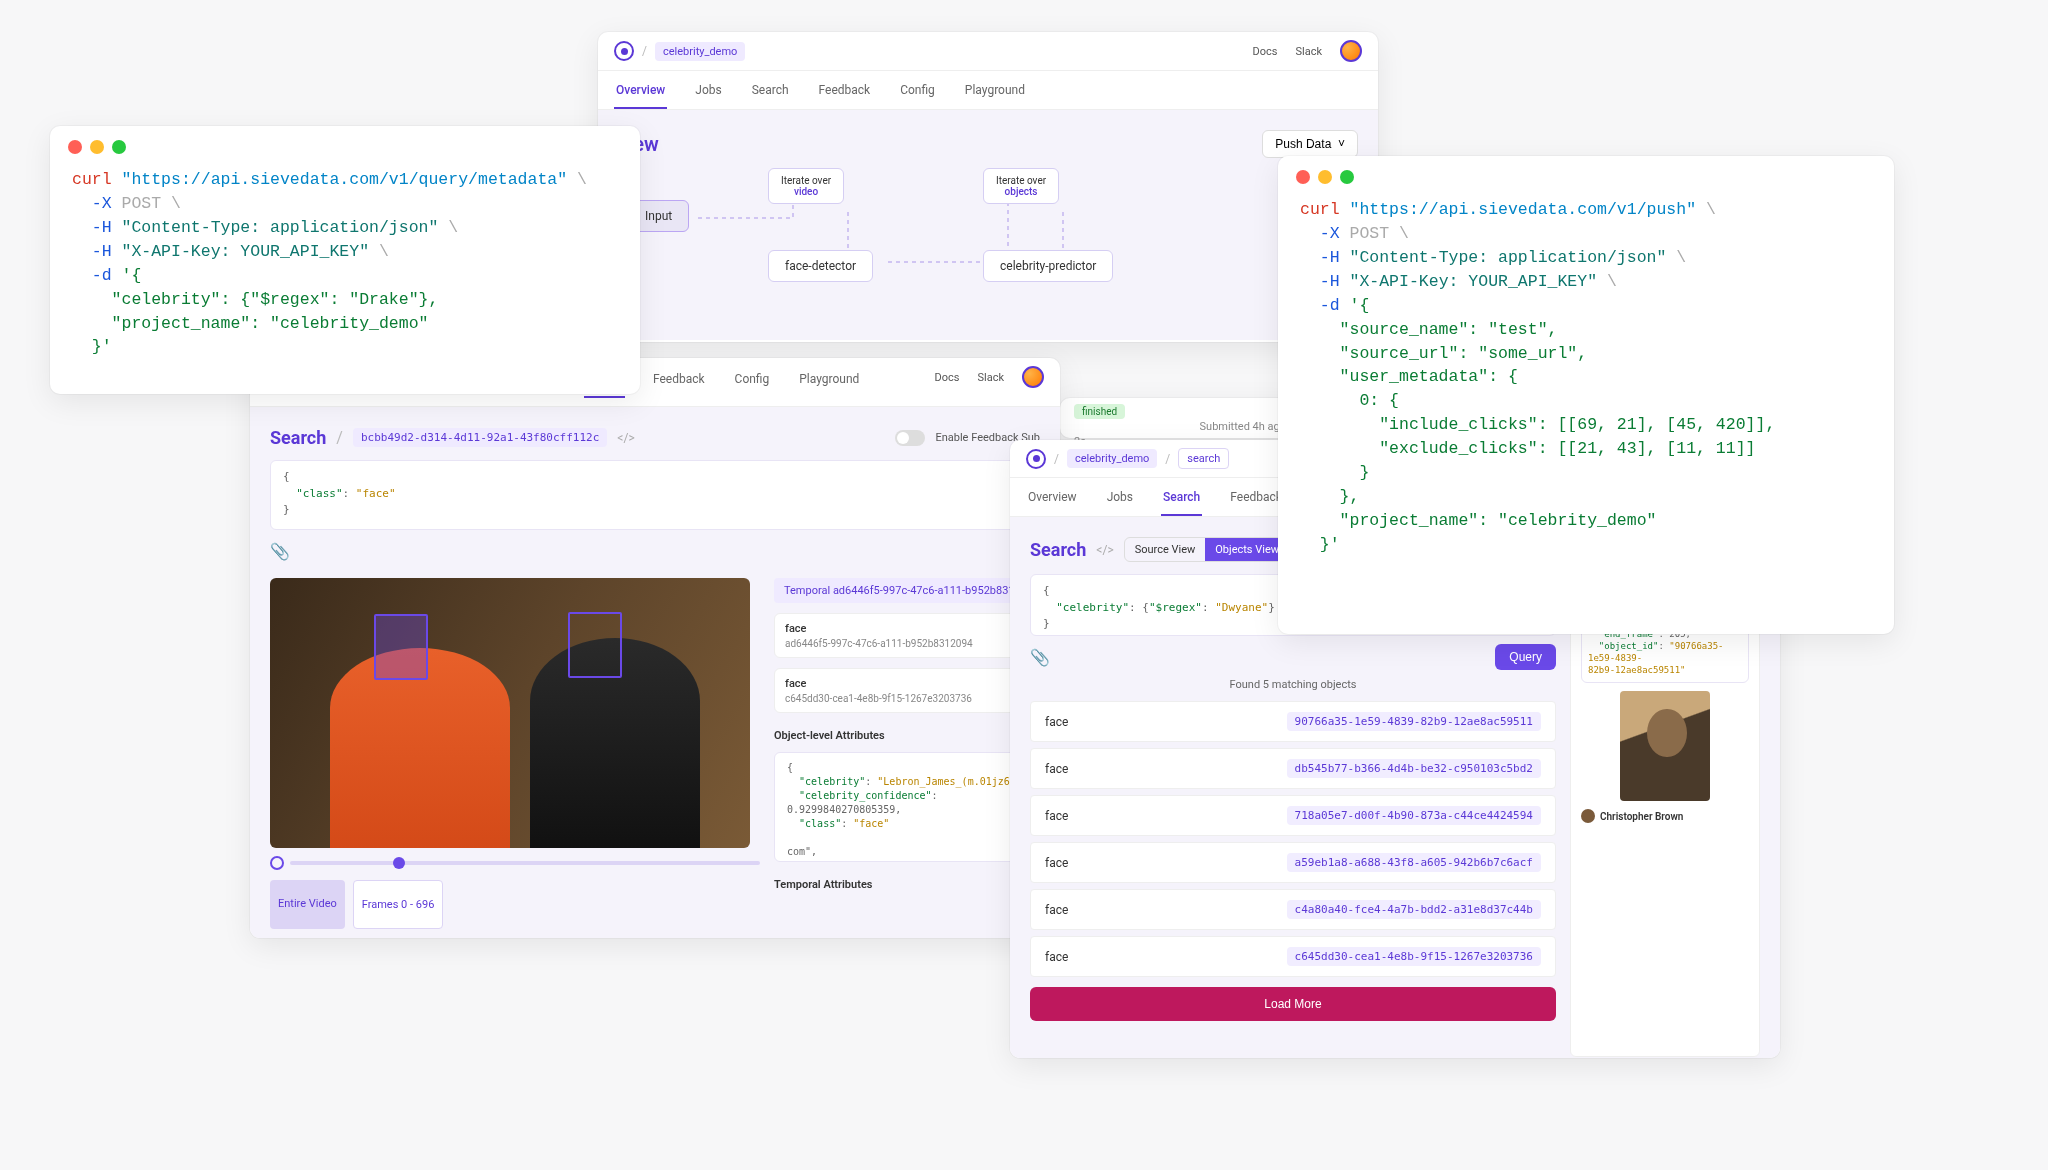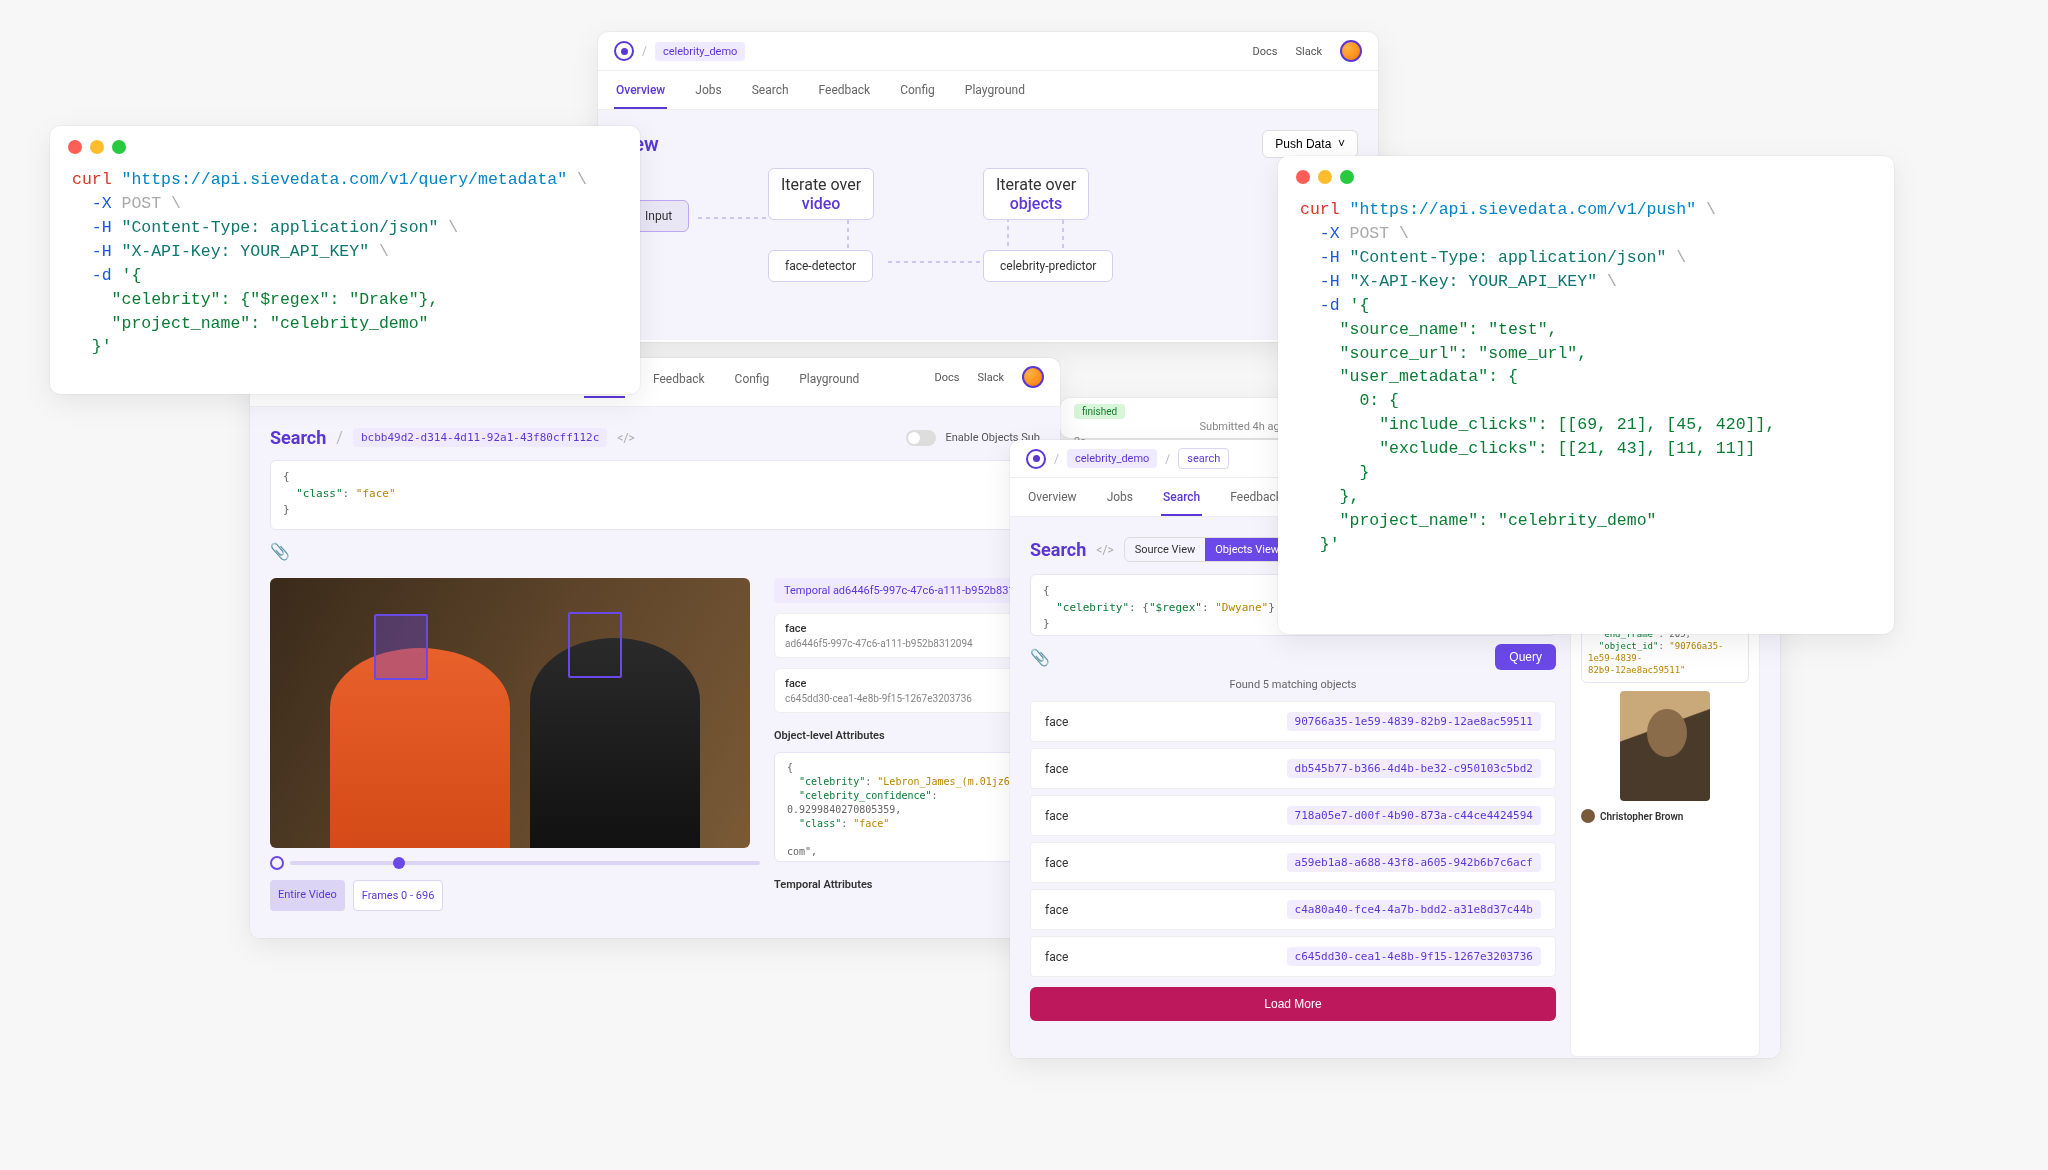--- a/index.html
+++ b/index.html
@@ -49,21 +49,21 @@
   .tab { padding:6px 2px 10px; color:#666; cursor:pointer; }
   .tab.active { color:#5b38d6; border-bottom:2px solid #5b38d6; font-weight:500; }
   .bodyarea { background:#f5f3fb; padding:20px; }
 
   
   .ov-head { display:flex; justify-content:space-between; align-items:center; padding:14px 20px; }
   .ov-title { color:#5b38d6; font-size:20px; font-weight:600; }
   .push-btn { border:1px solid #ddd; background:#fff; padding:6px 12px; border-radius:6px; font-size:12px; cursor:pointer; }
   .diagram { position:relative; height:170px; }
   .node { position:absolute; border:1px solid #d5cef3; background:#fff; border-radius:6px; padding:8px 16px; font-size:12px; text-align:center; color:#333; }
-  .node.small { font-size:16px; padding:6px 12px; }
+  .node.small { font-size:10px; padding:6px 12px; }
   .node .lk { color:#5b38d6; font-weight:500; }
   .input-node { background:#e9e6f5; border-color:#bba6f3; }
 
   
   .search-title { color:#5b38d6; font-weight:700; font-size:18px; }
   .crumb-row { display:flex; align-items:center; gap:10px; margin-bottom:12px; }
   .sep { color:#bbb; }
   .codebox {
     background:#fff; border:1px solid #e8e4f5; border-radius:6px; padding:8px 12px;
     font-family:"SFMono-Regular",Consolas,monospace; font-size:11px; color:#666; line-height:1.5;
@@ -75,21 +75,21 @@
 
   .video-area { display:flex; gap:14px; }
   .vidframe { position:relative; width:480px; height:270px; background:linear-gradient(120deg,#3a2a1a,#5d442a,#7a5a36); border-radius:6px; overflow:hidden; }
   .fbox { position:absolute; border:2px solid #6a49e8; border-radius:2px; }
   .person { position:absolute; bottom:0; border-radius:50% 50% 0 0 / 30% 30% 0 0; }
   .timeline { display:flex; align-items:center; gap:6px; margin-top:6px; height:18px; }
   .gear { width:14px; height:14px; border:2px solid #6a49e8; border-radius:50%; }
   .track { flex:1; height:4px; background:#dcd4f5; border-radius:2px; position:relative; }
   .thumb { position:absolute; top:-4px; left:22%; width:12px; height:12px; background:#6a49e8; border-radius:50%; }
   .badgerow { display:flex; gap:8px; margin-top:8px; }
-  .badge { background:#dcd4f5; color:#5b38d6; padding:8px 8px; border-radius:4px; font-size:11px; }
+  .badge { background:#dcd4f5; color:#5b38d6; padding:17px 8px; border-radius:4px; font-size:11px; }
 
   .rightcol { flex:1; display:flex; flex-direction:column; gap:10px; font-size:11px; }
   .selhead { background:#efeaff; color:#5b38d6; padding:6px 10px; border-radius:4px; font-size:11px; }
   .facecard { border:1px solid #eee; background:#fff; border-radius:6px; padding:8px 10px; }
   .facecard .t{ font-weight:500; color:#333; margin-bottom:3px; }
   .facecard .id{ color:#888; font-size:10px; }
   .sect { font-weight:600; color:#333; margin-top:6px; }
 
   
   .matchbar { text-align:center; font-size:11px; color:#666; margin:8px 0 10px; }
@@ -223,21 +223,21 @@
     </div>
   </div>
   <div class="bodyarea" style="height:540px;">
     <div class="crumb-row">
       <span class="search-title">Search</span>
       <span class="sep">/</span>
       <span class="chip" style="font-family:monospace;">bcbb49d2-d314-4d11-92a1-43f80cff112c</span>
       <span style="color:#aaa;font-size:12px;">&lt;/&gt;</span>
       <span style="flex:1"></span>
       <span class="toggle"></span>
-      <span style="font-size:11px;color:#555;">Enable Objects Sub</span>
+      <span style="font-size:11px;color:#555;">Enable Feedback Sub</span>
     </div>
     <div class="codebox" style="height:70px;">{<br>&nbsp;&nbsp;<span class="k">"class"</span>: <span class="s">"face"</span><br>}</div>
     <div class="attachrow">
       <span class="clip">📎</span>
       <button class="btn-primary" style="padding:6px 10px;">Q</button>
     </div>
 
     <div class="video-area" style="margin-top:14px;">
       <div style="width:490px;">
         <div class="vidframe">

